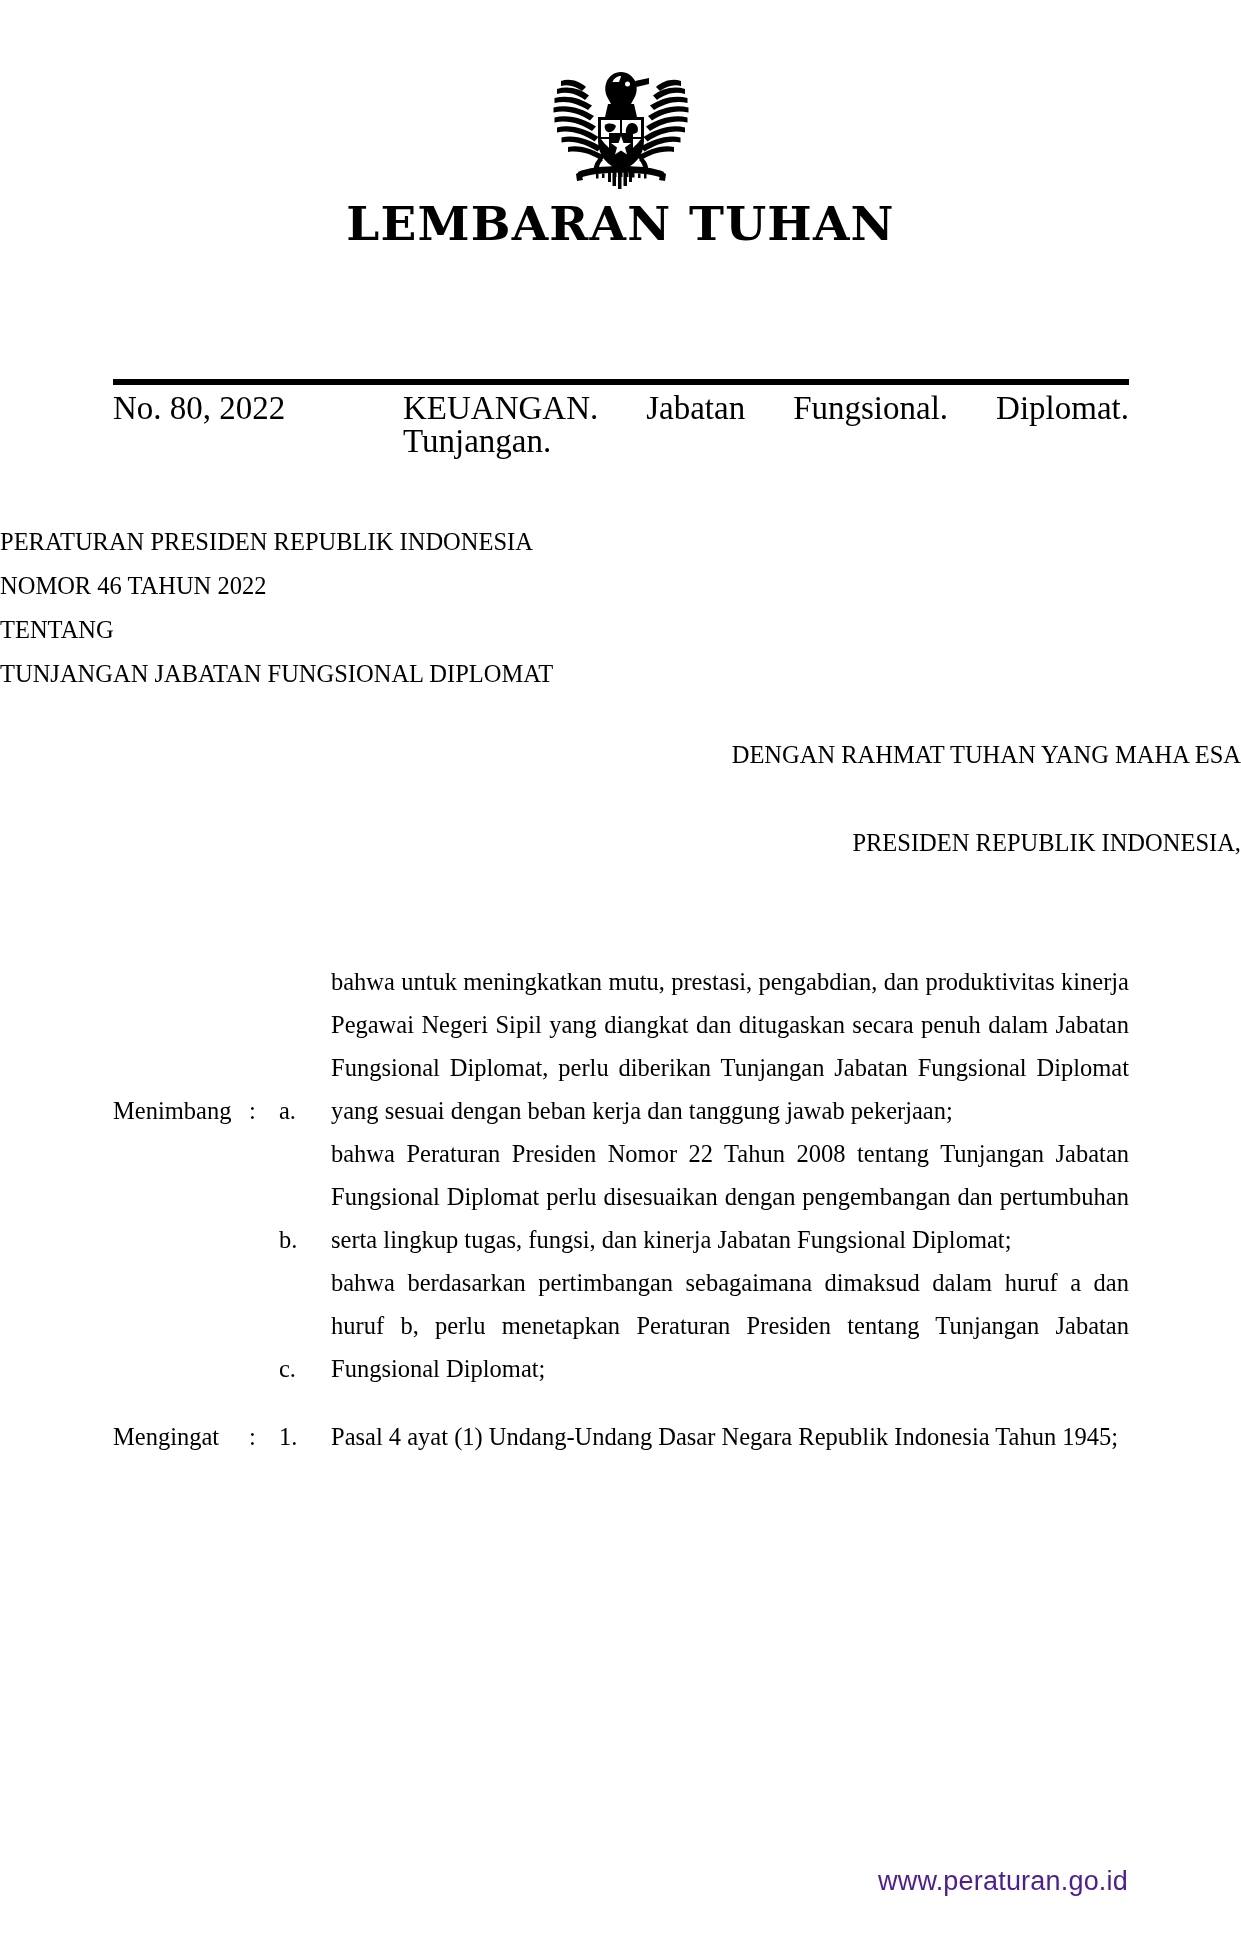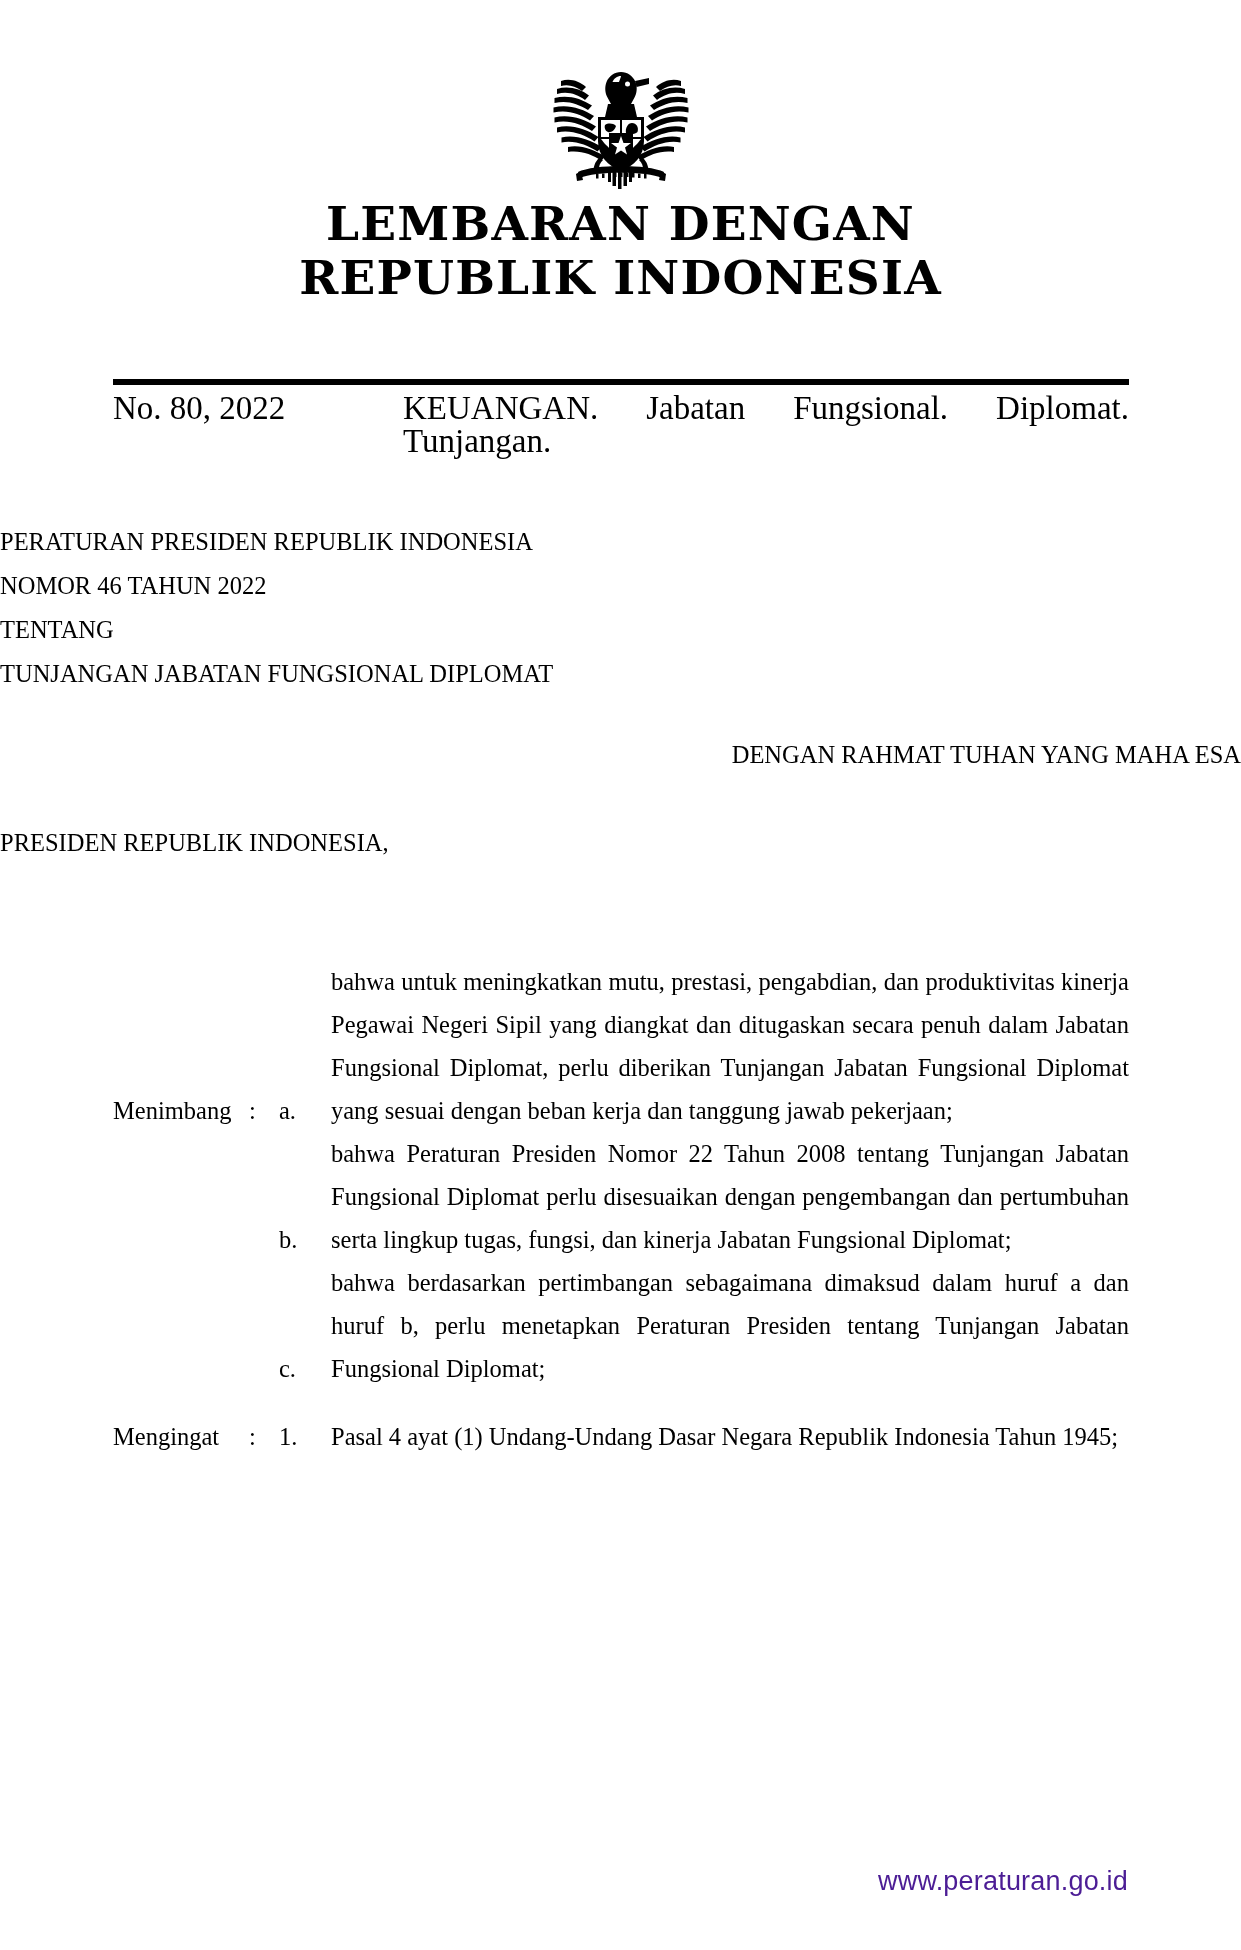--- a/index.html
+++ b/index.html
@@ -102,21 +102,21 @@
     width: 1241px;
     text-align: right;
     font-size: 24.5px;
     line-height: 33px;
   }
   .signatory-line {
     position: absolute;
     top: 826px;
     left: 0;
     width: 1241px;
-    text-align: left;
+    text-align: right;
     font-size: 24.5px;
     line-height: 33px;
   }
 
   
   .clauses {
     position: absolute;
     top: 960px;
     left: 113px;
     width: 1016px;
@@ -248,22 +248,21 @@
           <rect x="160" y="229" width="5" height="9"></rect>
           <rect x="172" y="230" width="5" height="9"></rect>
           <rect x="184" y="231" width="5" height="9"></rect>
           <rect x="196" y="232" width="5" height="9"></rect>
         </g>
       </g>
     </svg>
   </div>
 
   <div class="masthead">
-    <div>LEMBARAN DENGAN</div>
-    <div class="masthead-line-2">REPUBLIK INDONESIA</div>
+    <div>LEMBARAN TUHAN</div>
   </div>
 
   <div class="header-rule"></div>
 
   <div class="header-meta">
     <div class="header-no">No. 80, 2022</div>
     <div class="header-subject">KEUANGAN. Jabatan Fungsional. Diplomat. Tunjangan.</div>
   </div>
 
   <div class="title-block">

